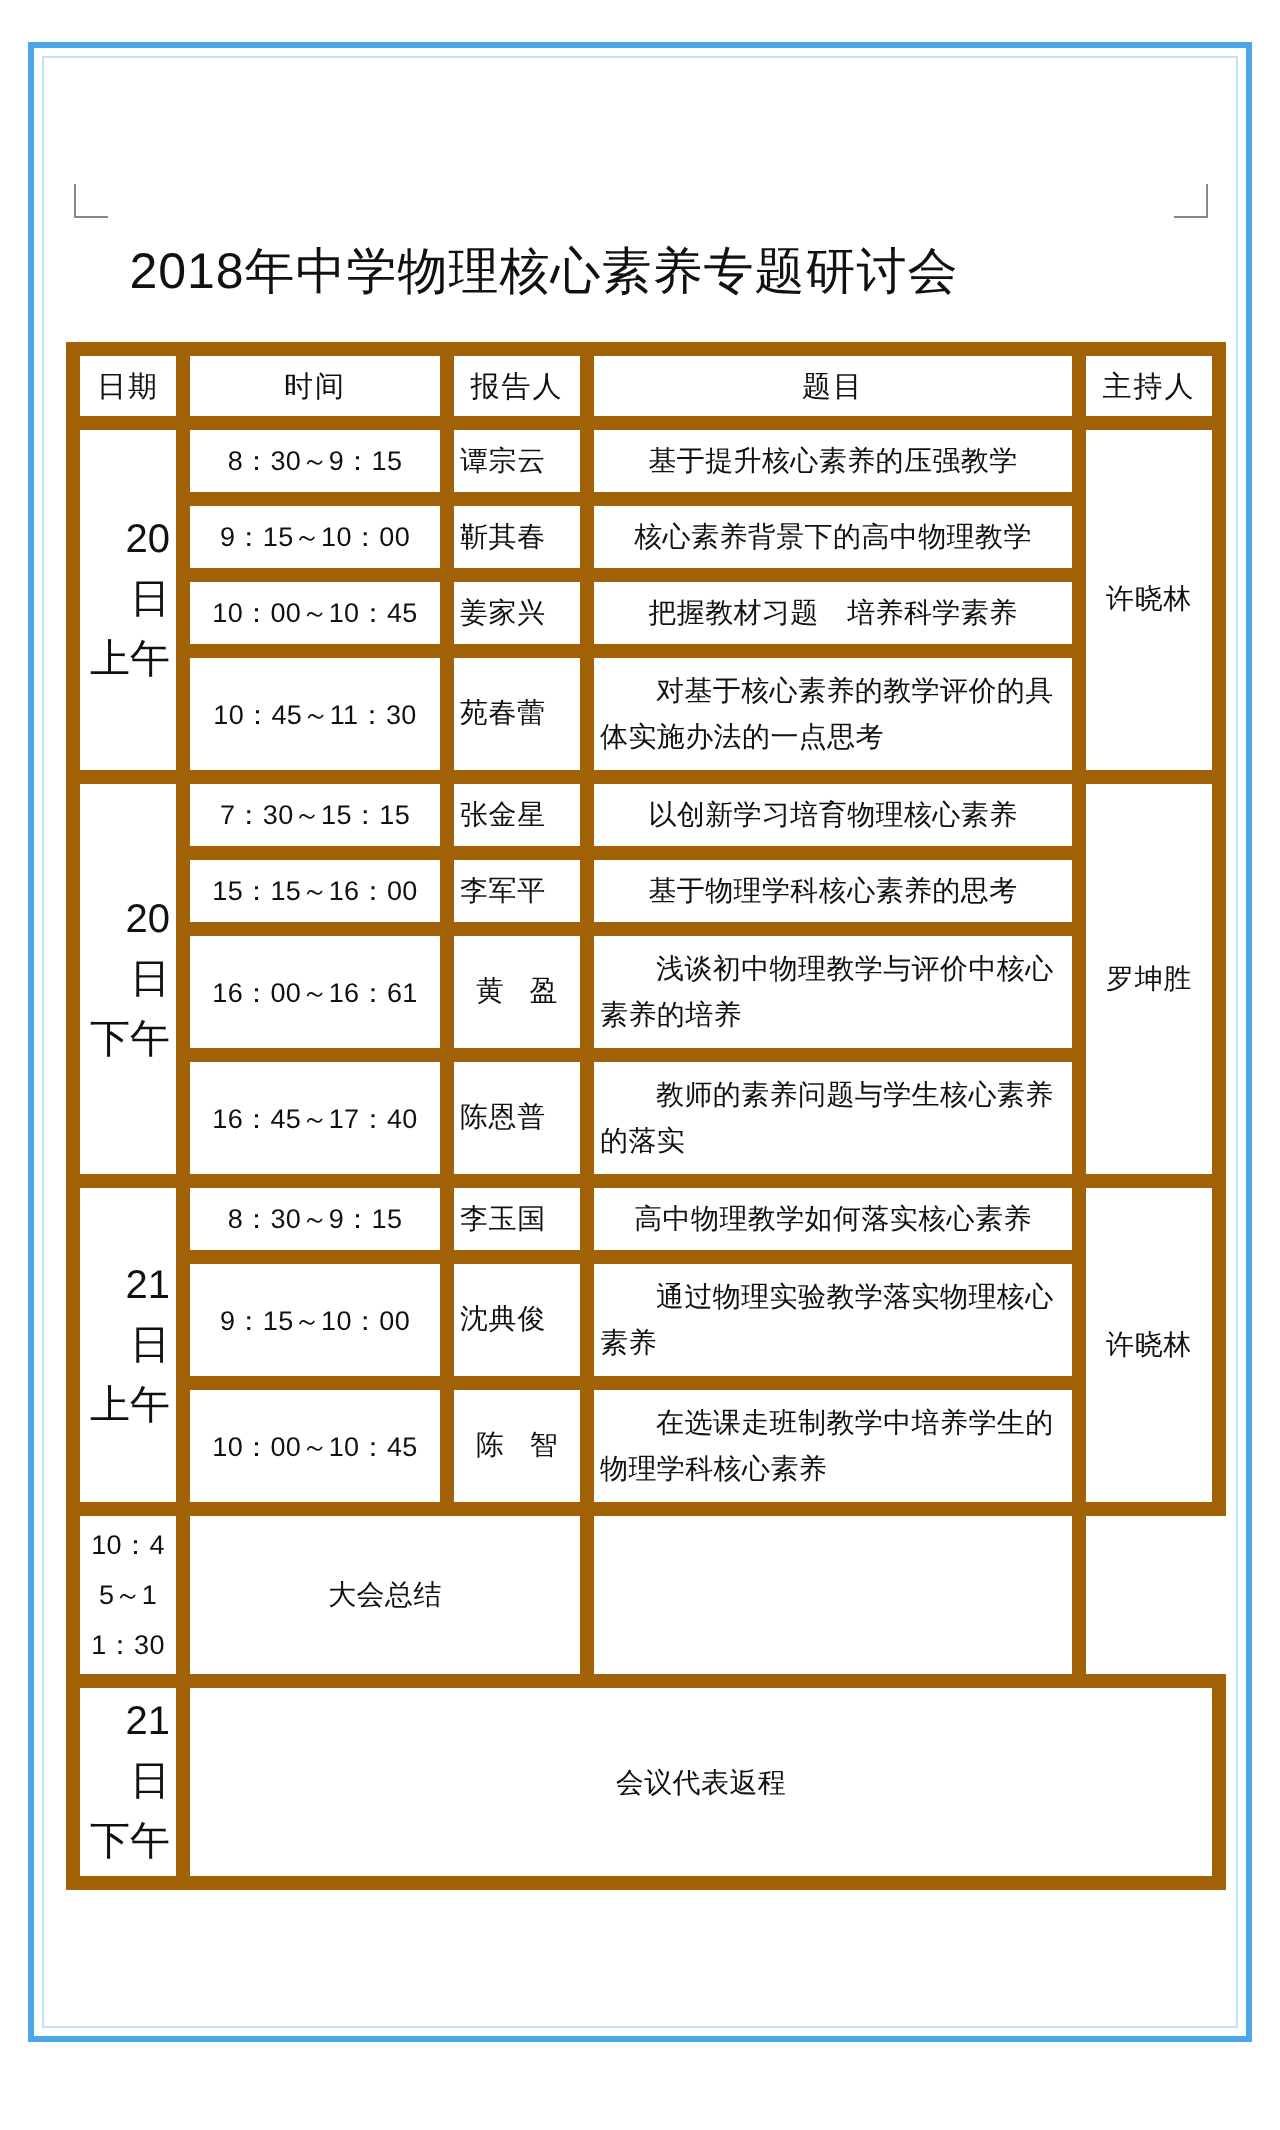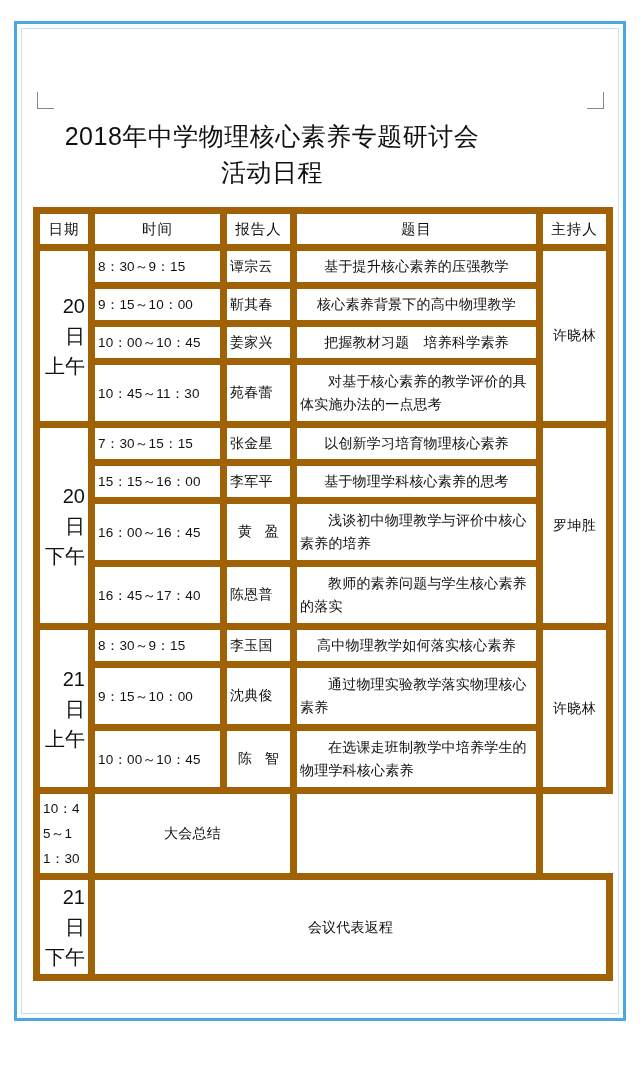--- a/index.html
+++ b/index.html
@@ -115,20 +115,21 @@
   }
 
   td.date {
     text-align: right;
     line-height: 30px;
     font-size: 20px;
   }
   td.date span { display: block; }
 
   td.time {
+    text-align: center;
     font-size: 13.5px;
     line-height: 25px;
     letter-spacing: 0.2px;
     word-break: break-all;
   }
 
   td.speaker {
     text-align: left;
     font-size: 14px;
     letter-spacing: 0.3px;
@@ -174,21 +175,20 @@
 <div id="page-sheet"></div>
 <div id="page-frame"></div>
 <div id="page-frame-inner"></div>
 <div class="crop-mark tl"></div>
 <div class="crop-mark tr"></div>
 
 <div id="content">
 
   <h1 id="doc-title">
     <span class="line1">2018年中学物理核心素养专题研讨会</span>
-    <span class="line2">活动日程</span>
   </h1>
 
   <table class="schedule">
     <colgroup>
       <col class="c-date">
         <col class="c-time">
         <col class="c-spk">
         <col class="c-topic">
         <col class="c-host">
     </colgroup>
@@ -236,21 +236,21 @@
           <td class="speaker">张金星</td>
           <td class="topic one-line">以创新学习培育物理核心素养</td>
           <td class="host" rowspan="4">罗坤胜</td>
         </tr>
         <tr class="h-short">
           <td class="time">15：15～16：00</td>
           <td class="speaker">李军平</td>
           <td class="topic one-line">基于物理学科核心素养的思考</td>
         </tr>
         <tr class="h-tall">
-          <td class="time">16：00～16：45</td>
+          <td class="time">16：00～16：61</td>
           <td class="speaker spaced">黄盈</td>
           <td class="topic two-line">浅谈初中物理教学与评价中核心素养的培养</td>
         </tr>
         <tr class="h-tall">
           <td class="time">16：45～17：40</td>
           <td class="speaker">陈恩普</td>
           <td class="topic two-line">教师的素养问题与学生核心素养的落实</td>
         </tr>
         <tr class="h-short">
           <td class="date" rowspan="3">

